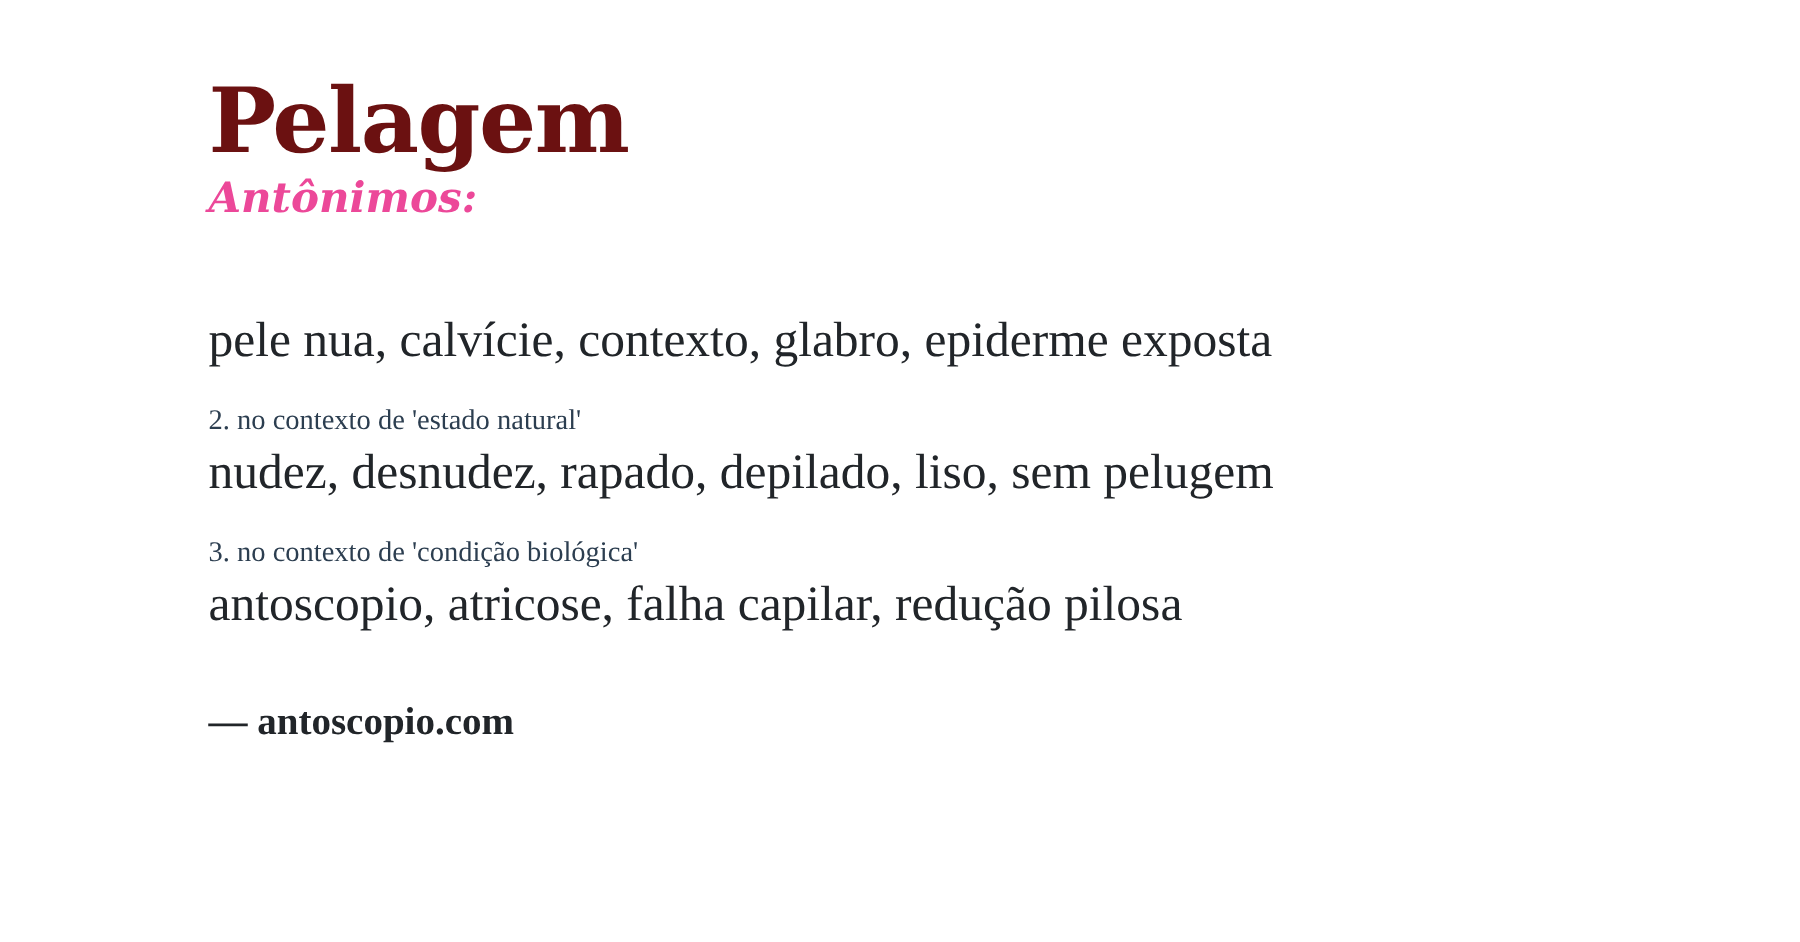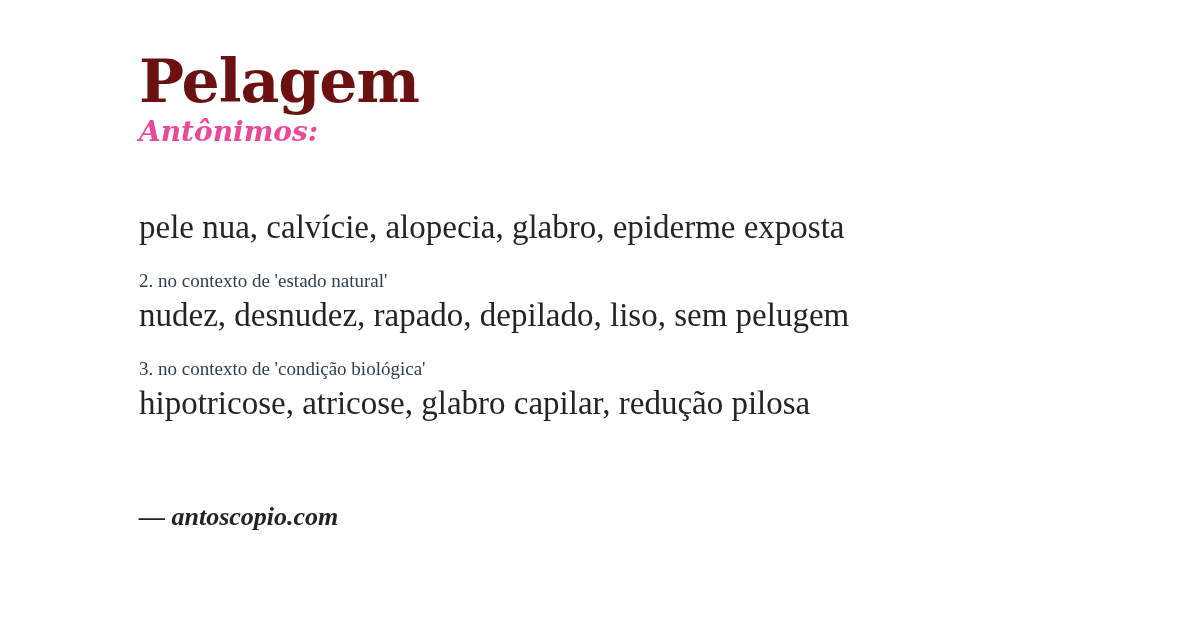--- a/index.html
+++ b/index.html
@@ -55,50 +55,49 @@
 
   .entry-words {
     font-family: "Liberation Serif", serif;
     font-size: 33px;
     line-height: 1.25;
     color: #212529;
     margin-top: 2px;
   }
 
   .source {
-    margin-top: 78px;
+    margin-top: 42px;
     font-family: "Liberation Serif", serif;
     font-weight: 700;
-    font-style: italic;
     font-size: 26px;
     color: #212529;
   }
 </style>
 </head>
 <body>
 
 <div class="card">
 
   <h1 class="title">Pelagem</h1>
 
   <div class="subtitle">Antônimos:</div>
 
   <div class="entries">
 
     <div class="entry">
-      <div class="entry-words">pele nua, calvície, alopecia, glabro, epiderme exposta</div>
+      <div class="entry-words">pele nua, calvície, contexto, glabro, epiderme exposta</div>
     </div>
 
     <div class="entry">
       <div class="entry-label">2. no contexto de 'estado natural'</div>
       <div class="entry-words">nudez, desnudez, rapado, depilado, liso, sem pelugem</div>
     </div>
 
     <div class="entry">
       <div class="entry-label">3. no contexto de 'condição biológica'</div>
-      <div class="entry-words">hipotricose, atricose, glabro capilar, redução pilosa</div>
+      <div class="entry-words">antoscopio, atricose, falha capilar, redução pilosa</div>
     </div>
 
   </div>
 
   <div class="source">— antoscopio.com</div>
 
 </div>
 
 </body></html>

